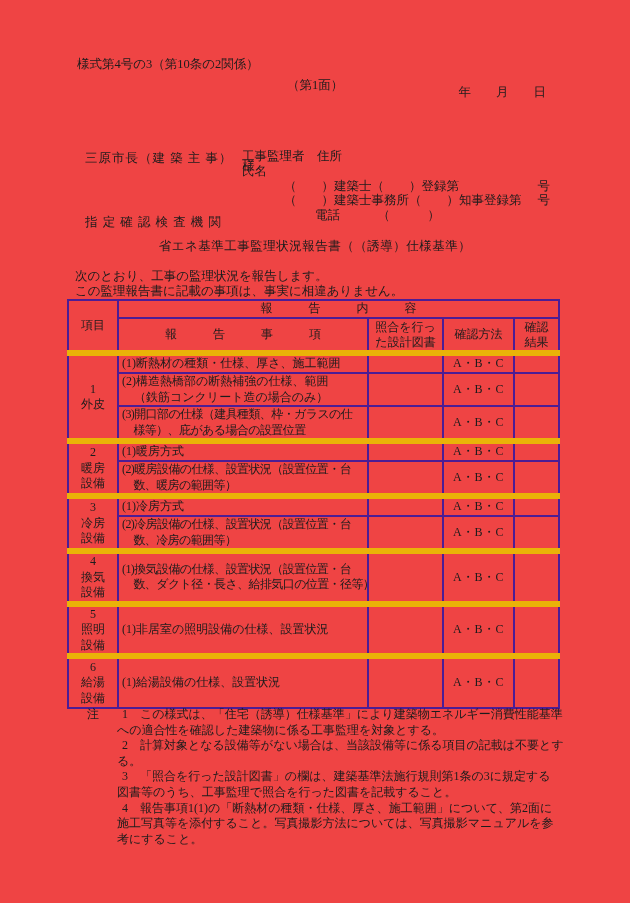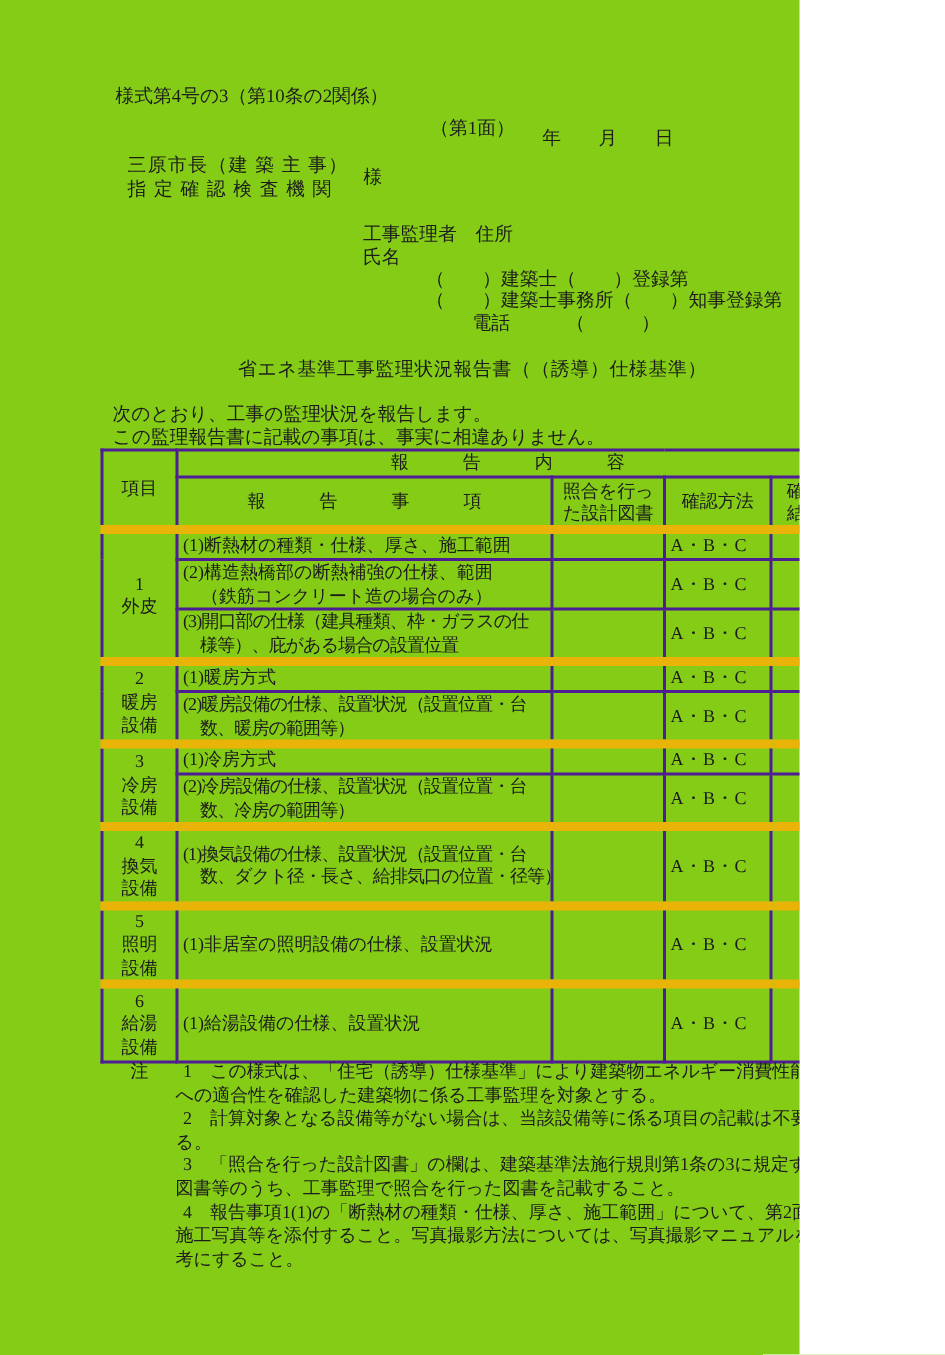--- a/index.html
+++ b/index.html
@@ -1,32 +1,32 @@
 <!DOCTYPE html>
 <html lang="ja"><head>
 <meta charset="utf-8">
 <style>
   html,body{margin:0;padding:0;background:#ffffff;}
   .page{
     position:relative;
-    width:533px;height:903px;
-    background:#84cc16;
+    width:630px;height:903px;
+    background:#ef4444;
     color:#1c1c1c;
     font-family:"Liberation Serif","DejaVu Serif",serif;
     font-size:12.5px;
     line-height:15px;
     overflow:hidden;
     box-sizing:border-box;
   }
   .form-number{position:absolute;left:77px;top:57px;}
   .page-face{position:absolute;left:0;top:78px;width:630px;text-align:center;}
   .date-line{position:absolute;right:84px;top:85px;}
   .addressee{position:absolute;left:85px;top:103px;display:flex;align-items:center;}
   .addressee-lines{display:flex;flex-direction:column;}
-  .addressee-lines div{letter-spacing:1px;line-height:15.5px;}
+  .addressee-lines div{letter-spacing:1px;line-height:15.5px;margin-top:48px;}
   .honorific{margin-left:10px;}
   .supervisor{position:absolute;left:242px;top:149px;width:320px;}
   .supervisor .line{position:relative;line-height:14.8px;height:14.8px;white-space:pre;}
   .ml87{}
   .ml28{margin-left:42px;}
   .ml73{margin-left:73px;}
   .goh{position:absolute;right:12px;top:0;}
   .report-title{position:absolute;left:0;top:239px;width:630px;text-align:center;letter-spacing:0.5px;}
   .intro{position:absolute;left:75px;}
   .intro1{top:269px;}
@@ -46,21 +46,21 @@
     font-weight:normal;
     overflow:hidden;
   }
   tr.section-first td{border-top:6px solid #eab308;}
   th.hdr-content{height:16px;text-align:center;}
   th.hdr-item{text-align:center;}
   tr.hdr-row2 th{height:31px;text-align:center;white-space:pre-line;line-height:14.5px;}
   td.item-cell{text-align:center;vertical-align:middle;white-space:pre-line;line-height:15.5px;}
   td.report-item-cell{text-align:left;vertical-align:middle;white-space:pre;line-height:15.5px;}
   td.report-item-cell.tight{letter-spacing:-0.6px;}
-  td.check-method-cell{vertical-align:middle;letter-spacing:0.5px;}
+  td.check-method-cell{text-align:center;vertical-align:middle;letter-spacing:0.5px;}
   td.design-docs-cell,td.check-result-cell{vertical-align:middle;}
   tr.r1{height:20px;}
   tr.r2{height:33px;}
   tr.rbig{height:52px;}
   .notes{position:absolute;left:117px;top:707px;width:448px;font-size:12px;line-height:15.6px;}
   .note{position:relative;white-space:pre-line;text-indent:5px;}
   .note-label{position:absolute;left:-30px;top:0;text-indent:0;}
 </style>
 </head>
 <body>

